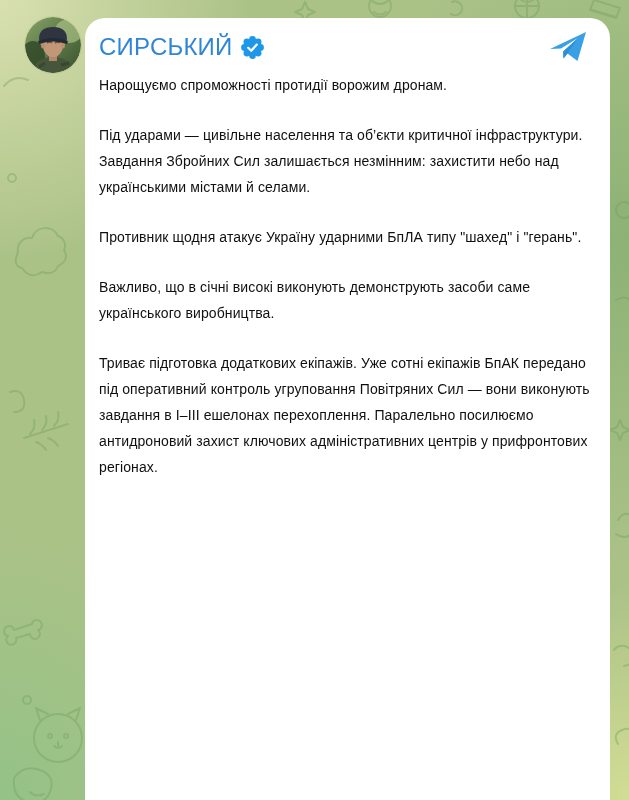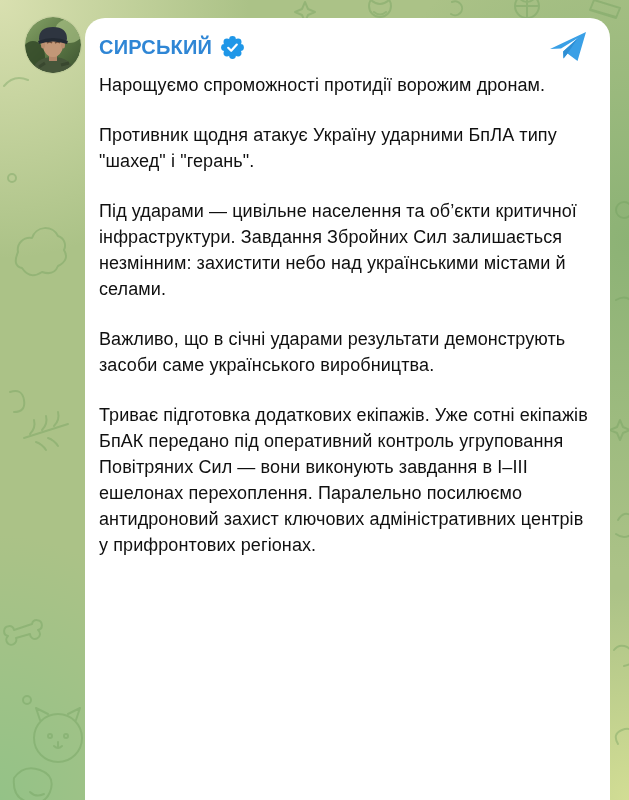--- a/index.html
+++ b/index.html
@@ -36,30 +36,30 @@
     padding:10px 16px 20px 14px;
   }
 
   .header{
     display:flex;align-items:center;
     padding-top:2px;
     margin-bottom:8px;
   }
   .name{
     color:#2f86d5;
-    font-weight:bold;
-    font-size:20px;
+    font-weight:normal;
+    font-size:24px;
     letter-spacing:0.2px;
   }
   .badge{margin-left:9px;flex:0 0 auto;}
   .plane{margin-left:auto;margin-right:6px;flex:0 0 auto;}
 
   .body p{
     margin:0 0 24px 0;
-    font-size:18px;
+    font-size:14px;
     line-height:26px;
     color:#101010;
     letter-spacing:0.1px;
   }
   .body p:last-child{margin-bottom:0;}
 </style>
 </head>
 <body>
 
 <div class="screen">
@@ -156,21 +156,21 @@
       </svg>
 
       <svg class="plane" width="40" height="34" viewBox="0 0 40 34">
         <path d="M2,19 L38,2 L29.5,31 L19.5,23.5 L15.5,28.5 L15.2,21.5 L30,8 L13,18.5 Z" fill="#3aa0e6"></path>
         <path d="M15.2,21.5 L30,8 L19.5,23.5 L15.5,28.5 Z" fill="#2f8fd4"></path>
       </svg>
     </div>
 
     <div class="body">
       <p>Нарощуємо спроможності протидії ворожим дронам.</p>
+      <p>Під ударами — цивільне населення та об’єкти критичної інфраструктури. Завдання Збройних Сил залишається незмінним: захистити небо над українськими містами й селами.</p>
       <p>Противник щодня атакує Україну ударними БпЛА типу "шахед" і "герань".</p>
-      <p>Під ударами — цивільне населення та об’єкти критичної інфраструктури. Завдання Збройних Сил залишається незмінним: захистити небо над українськими містами й селами.</p>
-      <p>Важливо, що в січні ударами результати демонструють засоби саме українського виробництва.</p>
+      <p>Важливо, що в січні високі виконують демонструють засоби саме українського виробництва.</p>
       <p>Триває підготовка додаткових екіпажів. Уже сотні екіпажів БпАК передано під оперативний контроль угруповання Повітряних Сил — вони виконують завдання в I–III ешелонах перехоплення. Паралельно посилюємо антидроновий захист ключових адміністративних центрів у прифронтових регіонах.</p>
 
     </div>
 
   </div>
 </div>
 
 </body></html>

